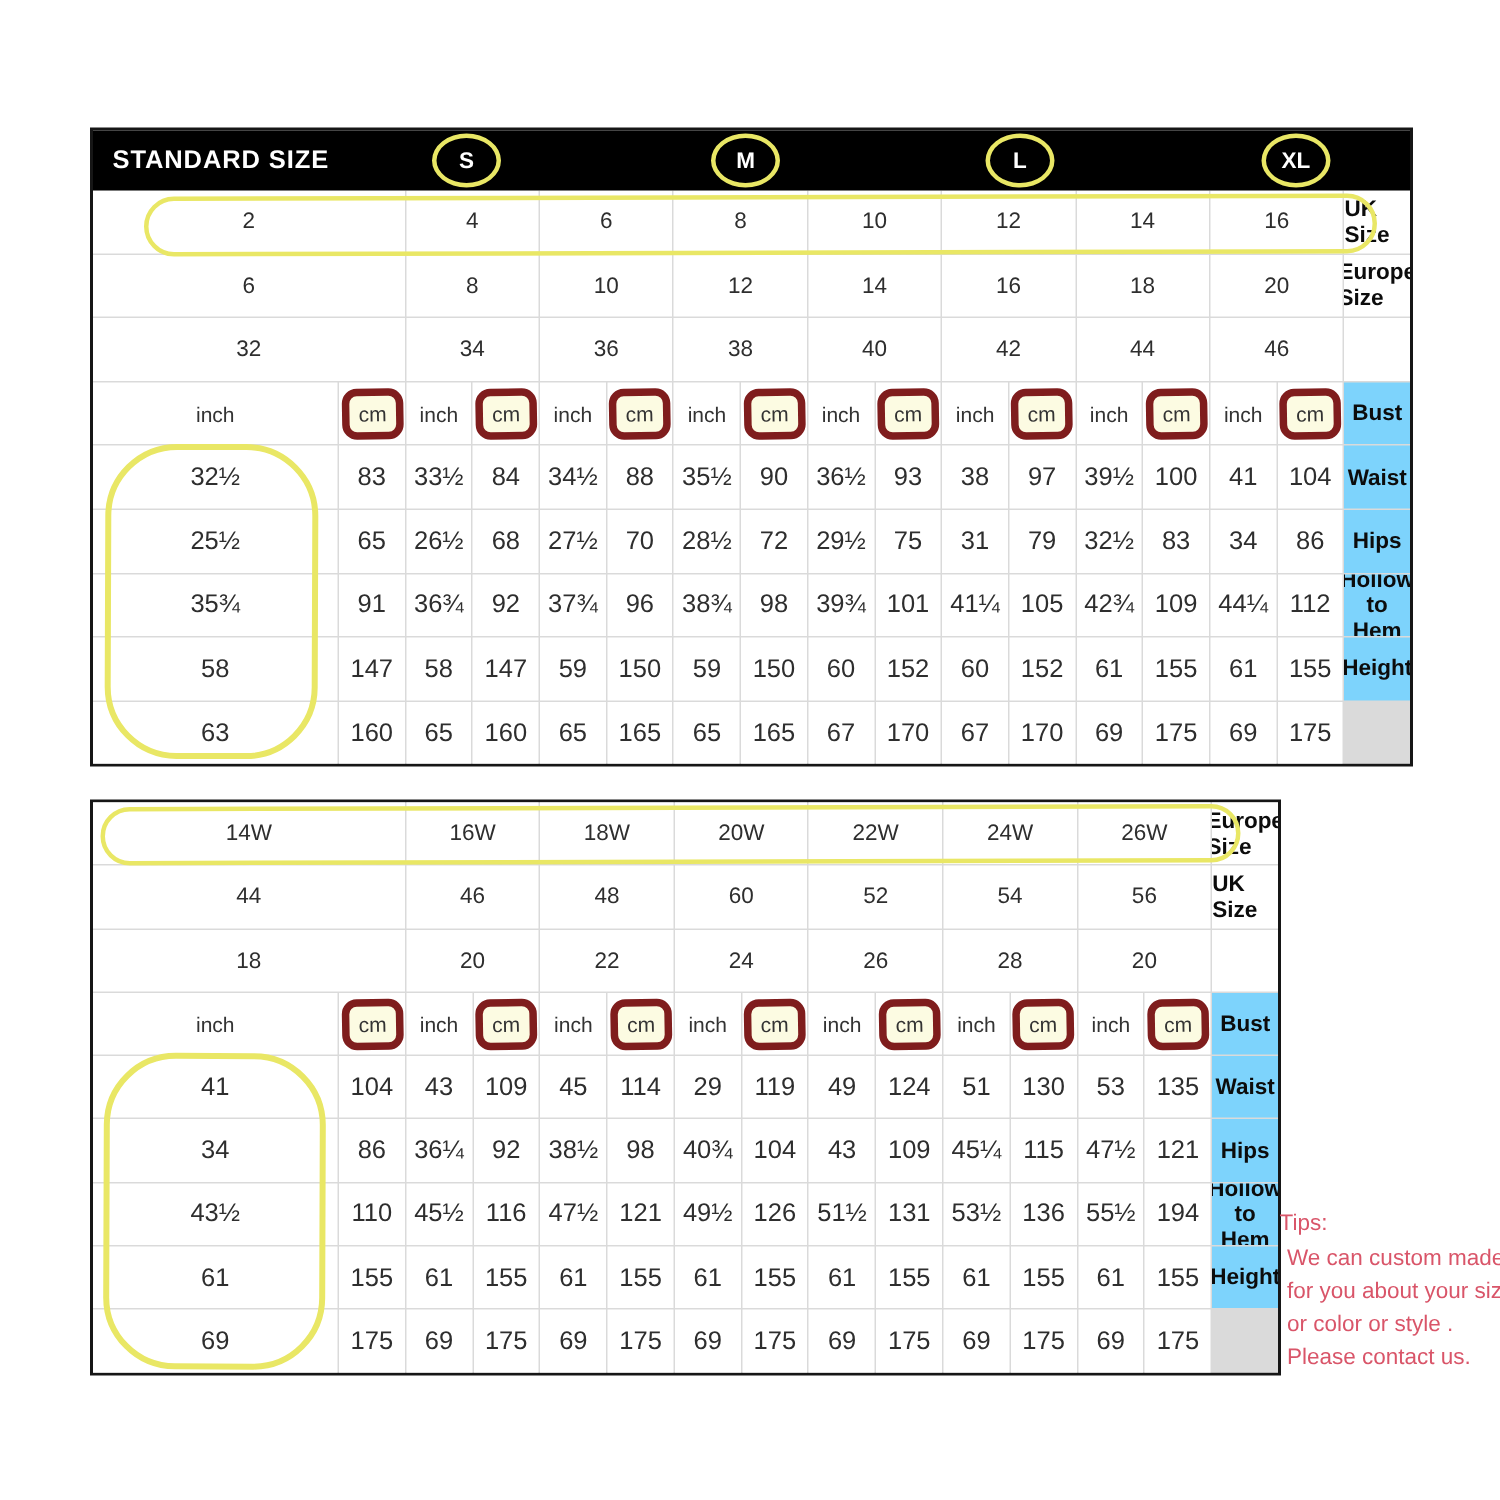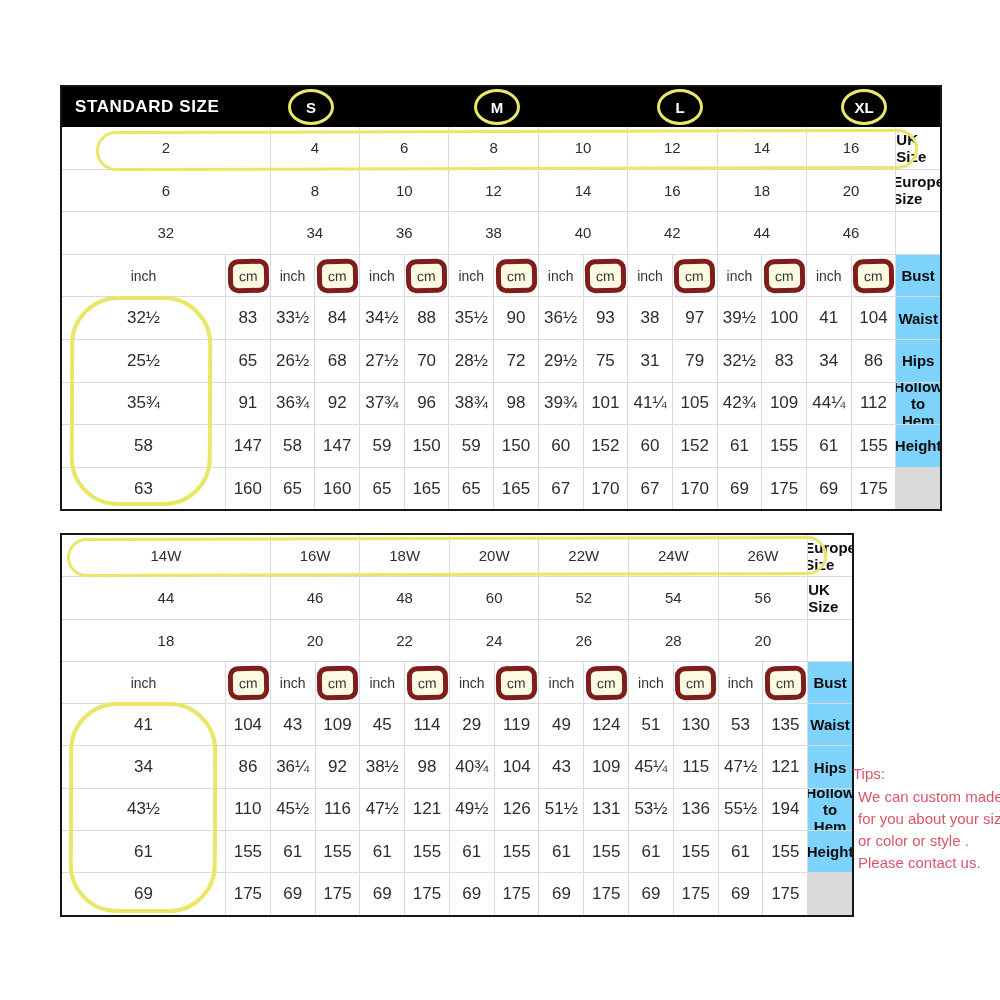--- a/index.html
+++ b/index.html
@@ -47,21 +47,21 @@
   .oval{
     position:absolute;border:3px solid #e9e765;border-radius:26px;
     box-sizing:border-box;pointer-events:none;background:transparent;
   }
   .oval.thick{border-width:4px;border-radius:48px;}
   #us-size-oval{left:96px;top:130px;width:822px;height:40px;transform:rotate(-.15deg);}
   #plus-size-oval{left:67px;top:537px;width:760px;height:39px;transform:rotate(-.15deg);}
   #std-labels-oval{left:70px;top:296px;width:142px;height:210px;transform:rotate(.2deg);}
   #plus-labels-oval{left:69px;top:702px;width:148px;height:211px;transform:rotate(.2deg);}
   
-  .tips{position:absolute;left:853px;top:763px;width:146px;color:#d95569;font-size:15px;line-height:22px;}
+  .tips{position:absolute;left:853px;top:805px;width:146px;color:#d95569;font-size:15px;line-height:22px;}
   .tips .tips-heading{margin-bottom:1px;}
   .tips .tip-line{margin-left:5px;white-space:nowrap;}
 </style>
 </head>
 <body>
 
 <div class="page">
 
   <div class="size-table" id="standard-table">
     <div class="black-header">

